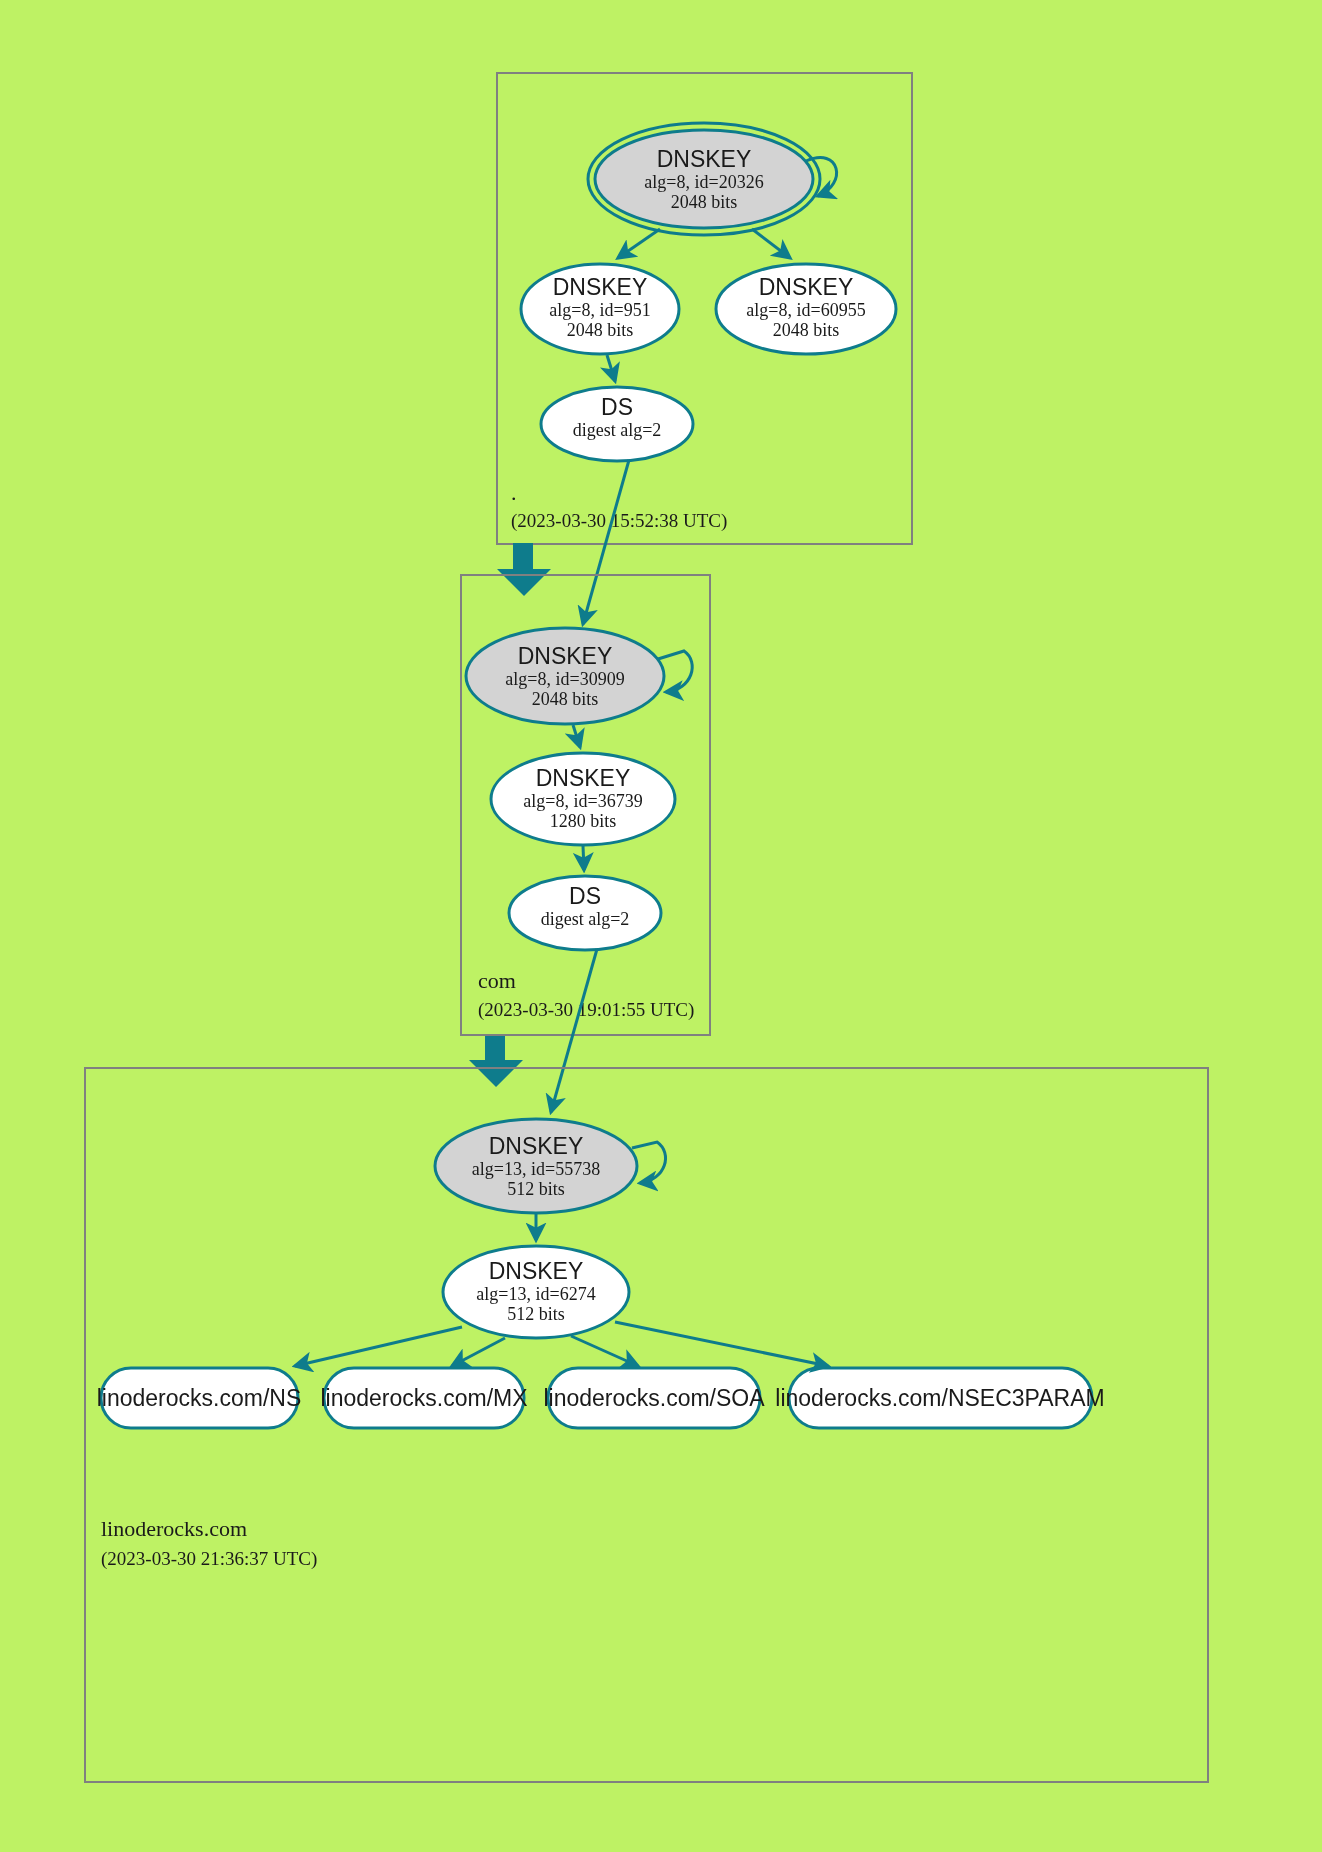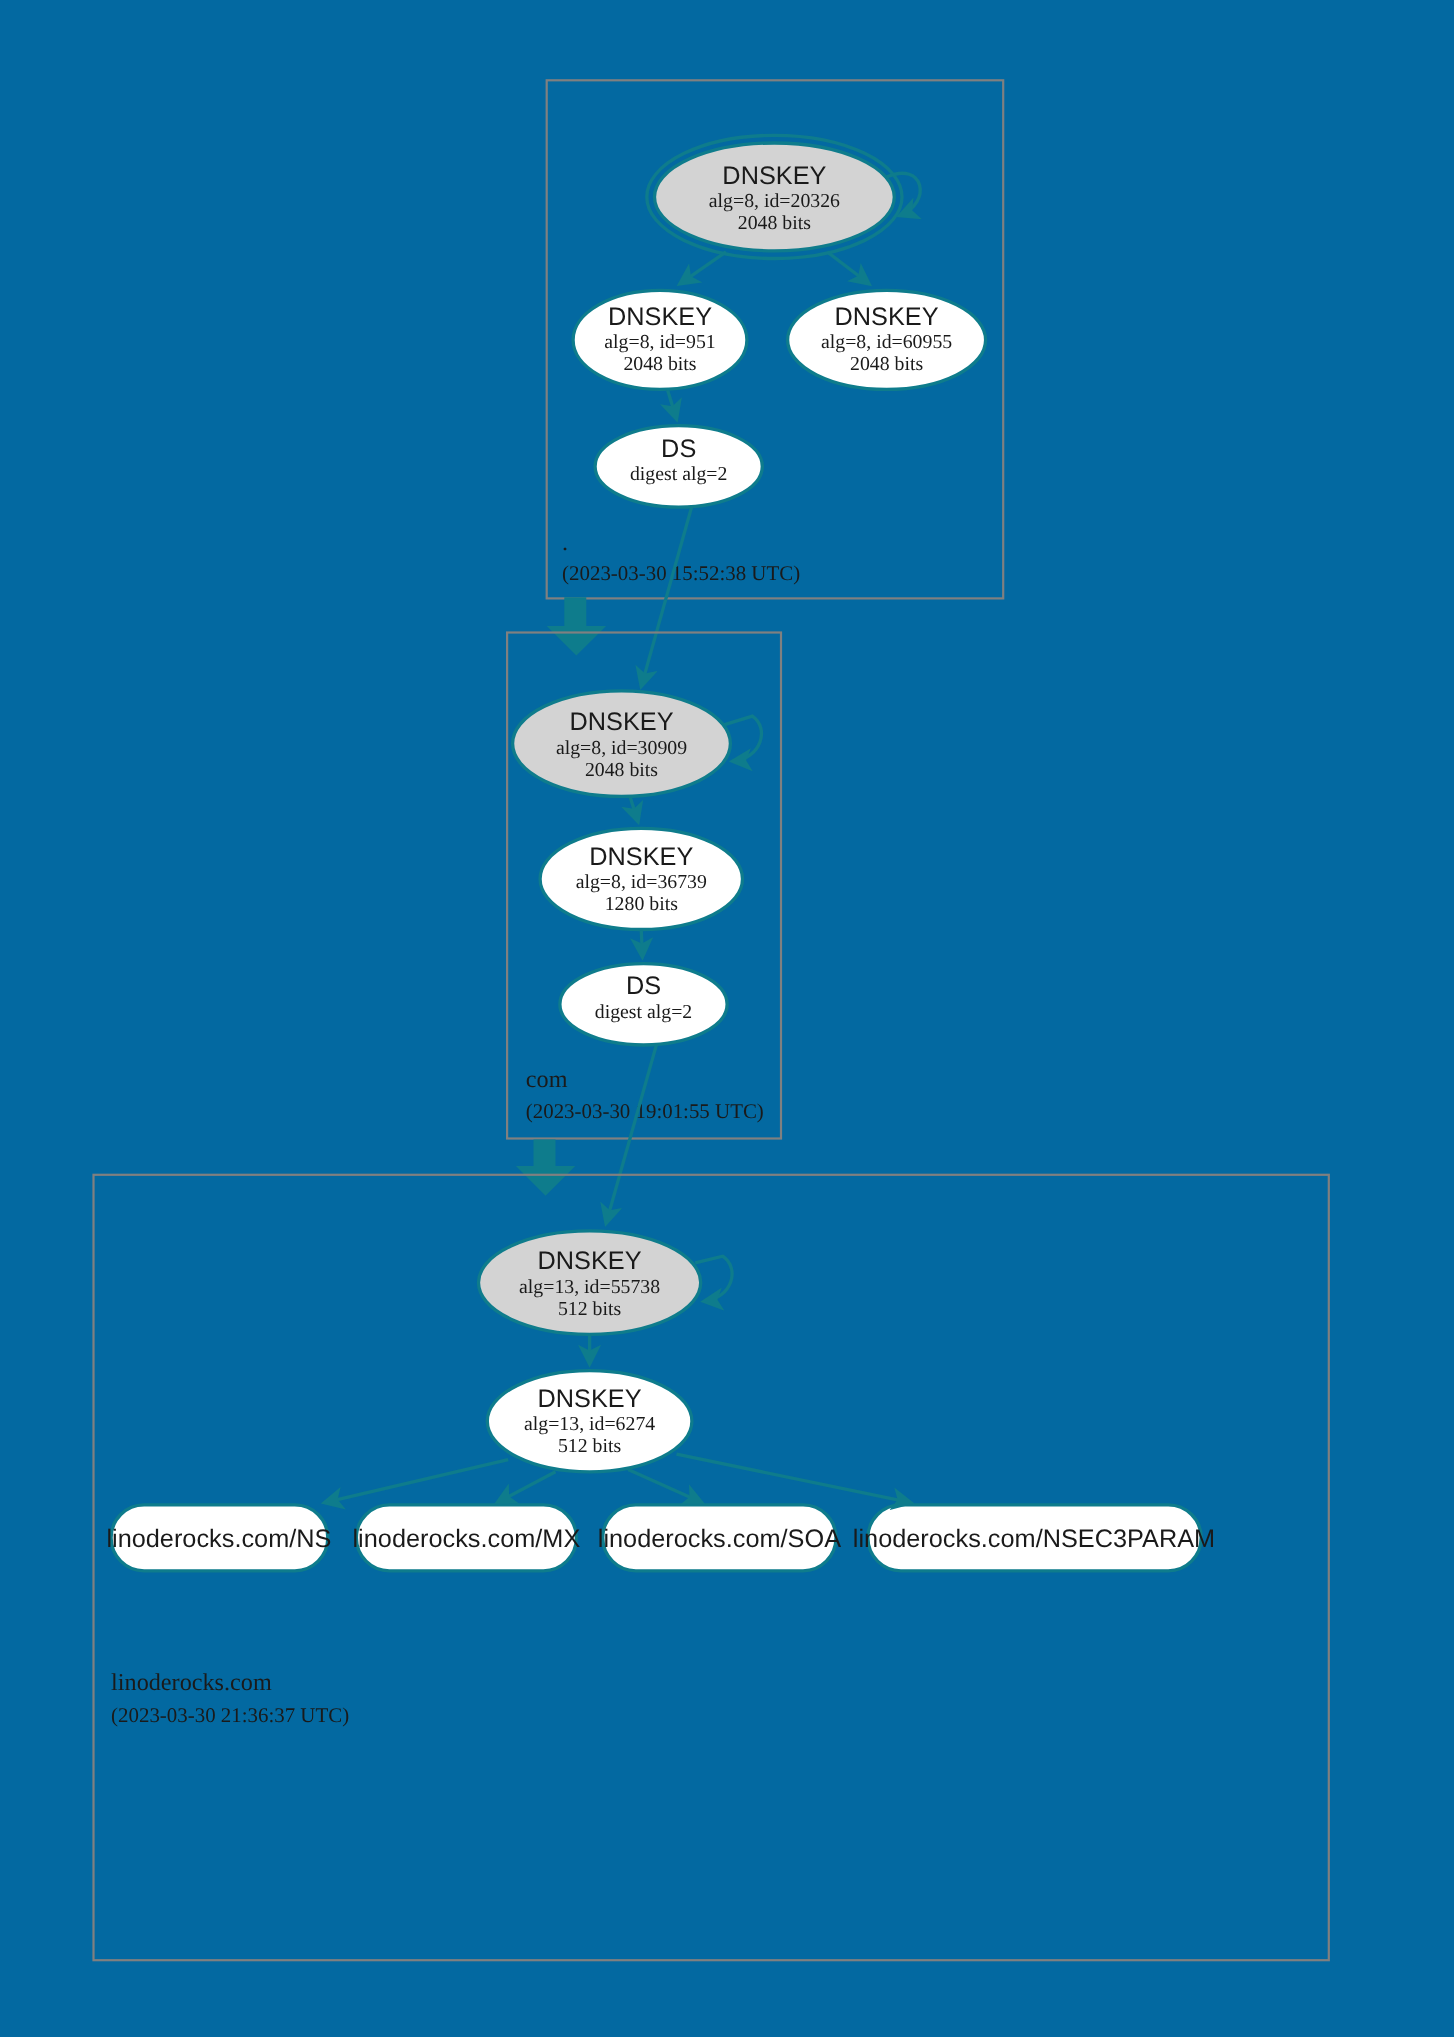--- a/index.html
+++ b/index.html
@@ -4,21 +4,21 @@
 <style>
   html, body {
     margin: 0;
     padding: 0;
     background: #ffffff;
   }
   #canvas-root {
     position: relative;
     width: 1322px;
     height: 1852px;
-    background: #0369a1;
+    background: #bef264;
     overflow: hidden;
   }
   svg#dnssec-graph {
     display: block;
     width: 1322px;
     height: 1852px;
   }
   .zone-box {
     fill: none;
     stroke: #808080;

